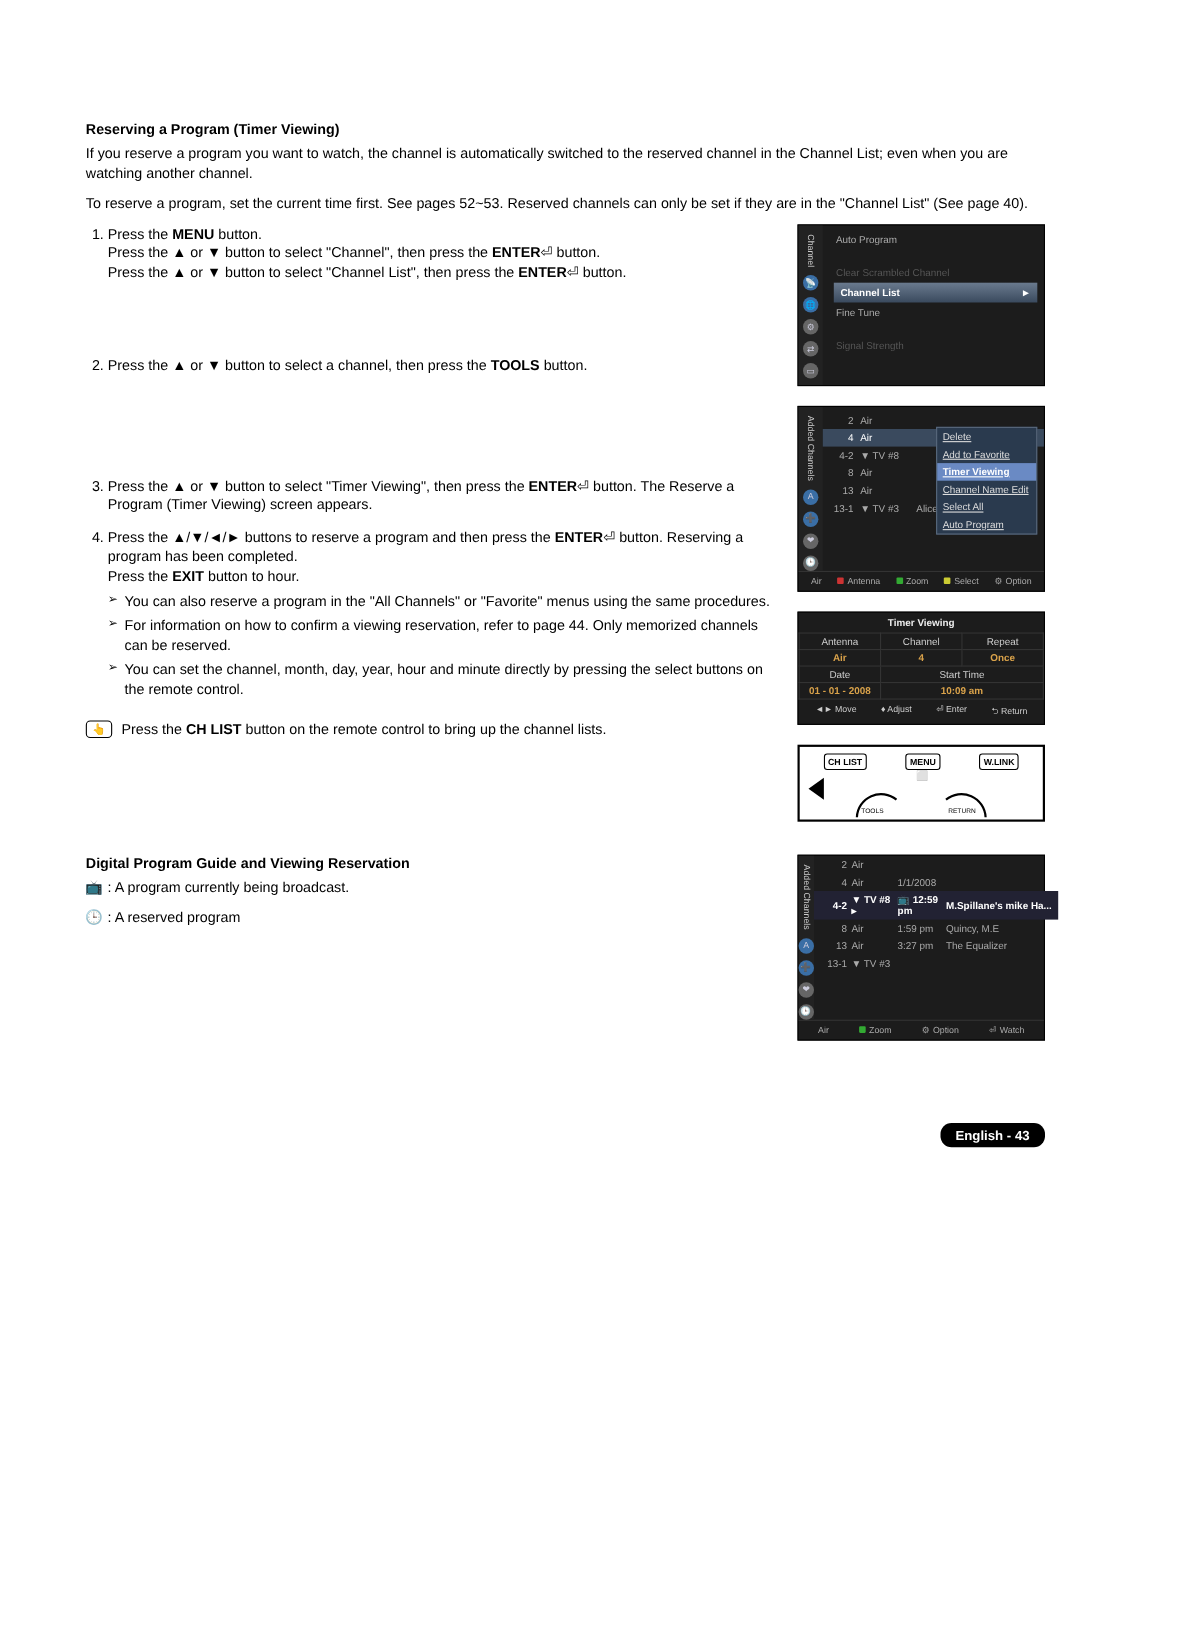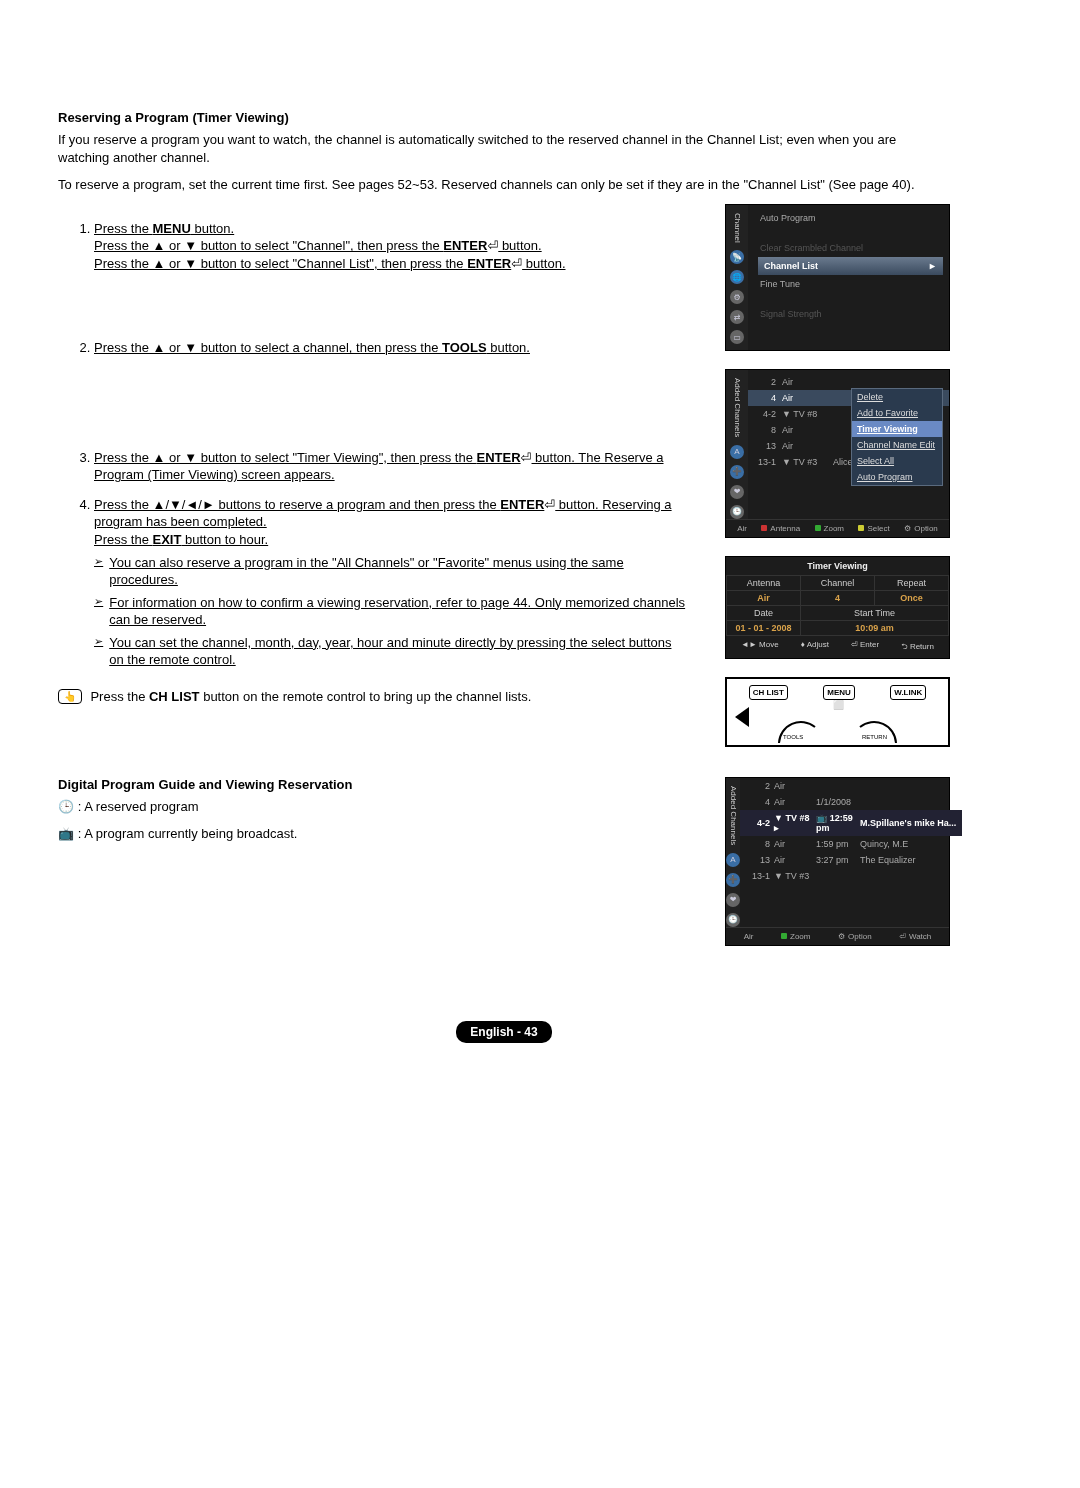--- a/index.html
+++ b/index.html
@@ -5,28 +5,28 @@
   body {
     margin: 0;
     padding: 0;
     background: #fff;
     font-family: Arial, Helvetica, sans-serif;
     width: 1080px;
     font-size: 13px;
     color: #000;
   }
   .page {
-    padding: 110px 130px 40px 58px;
+    padding: 110px 130px 40px 78px;
   }
   .title-bold { font-weight: bold; margin-bottom: 6px; }
   p { margin: 0 0 10px 0; line-height: 1.35; }
   .maincol { display: flex; gap: 20px; }
   .leftcol { flex: 1; }
   .rightcol { width: 225px; }
-  ol { margin: 16px; padding-left: 20px; text-decoration: underline; }
+  ol { margin: 0; padding-left: 20px; }
   ol li { margin-bottom: 12px; line-height: 1.35; }
   .bold { font-weight: bold; }
   .note { display: flex; align-items: flex-start; gap: 6px; margin: 5px 0 5px 0; line-height:1.35;}
   .note .arrow { font-size: 11px; flex-shrink:0; }
   .tip { display:flex; gap:8px; align-items:flex-start; margin-top:20px; }
   .tip .ticon { border:1px solid #000; border-radius:4px; padding:1px 5px; font-size:10px; flex-shrink:0;}
   .enterglyph { display:inline-block; font-weight:normal; }
 
   
   .osd {
@@ -82,21 +82,21 @@
   .remote .tri{ position:absolute; left:8px; top:28px; width:0;height:0;border-top:10px solid transparent;border-bottom:10px solid transparent;border-right:14px solid #000;}
   .remote .arc{position:absolute;bottom:0;}
   .rc-left{left:50px;} .rc-right{right:50px;}
   .smlabel{font-size:6px;}
 
   
   .guide .grow{ display:flex; align-items:center; gap:4px; padding:3px 6px; color:#aaa;}
   .guide .grow.selrow{background:#223;color:#fff;font-weight:bold;}
   .guide .grow .c1{width:24px;text-align:right;} .guide .grow .c2{width:38px;} .guide .grow .c3{width:40px;} .guide .grow .c4{flex:1;white-space:nowrap;overflow:hidden;text-overflow:ellipsis;}
 
-  .pgnum { text-align:center; margin-top:60px;}
+  .pgnum { text-align:right; margin-top:60px;}
   .pgnum span{ background:#000; color:#fff; padding:4px 14px; border-radius:10px; font-size:12px; font-weight:bold;}
 
   .spacer1{height:80px;}
   .spacer2{height:55px;}
   .relwrap{position:relative;}
 </style>
 </head>
 <body>
 
 <div class="page">
@@ -281,22 +281,22 @@
           </svg>
       </div>
     </div>
   </div>
 
   <div style="height:30px;"></div>
 
   <div class="maincol">
     <div class="leftcol">
       <div class="title-bold">Digital Program Guide and Viewing Reservation</div>
+      <p>📺 : A program currently being broadcast.</p>
       <p>🕒 : A reserved program</p>
-      <p>📺 : A program currently being broadcast.</p>
     </div>
     <div class="rightcol">
 
       <div class="osd guide">
         <div class="osd-body" style="min-height:130px;">
           <div class="sidebar">
             <span class="vlabel">Added Channels</span>
             <div class="icon blue">A</div>
             <div class="icon blue">➕</div>
             <div class="icon grey">❤</div>

